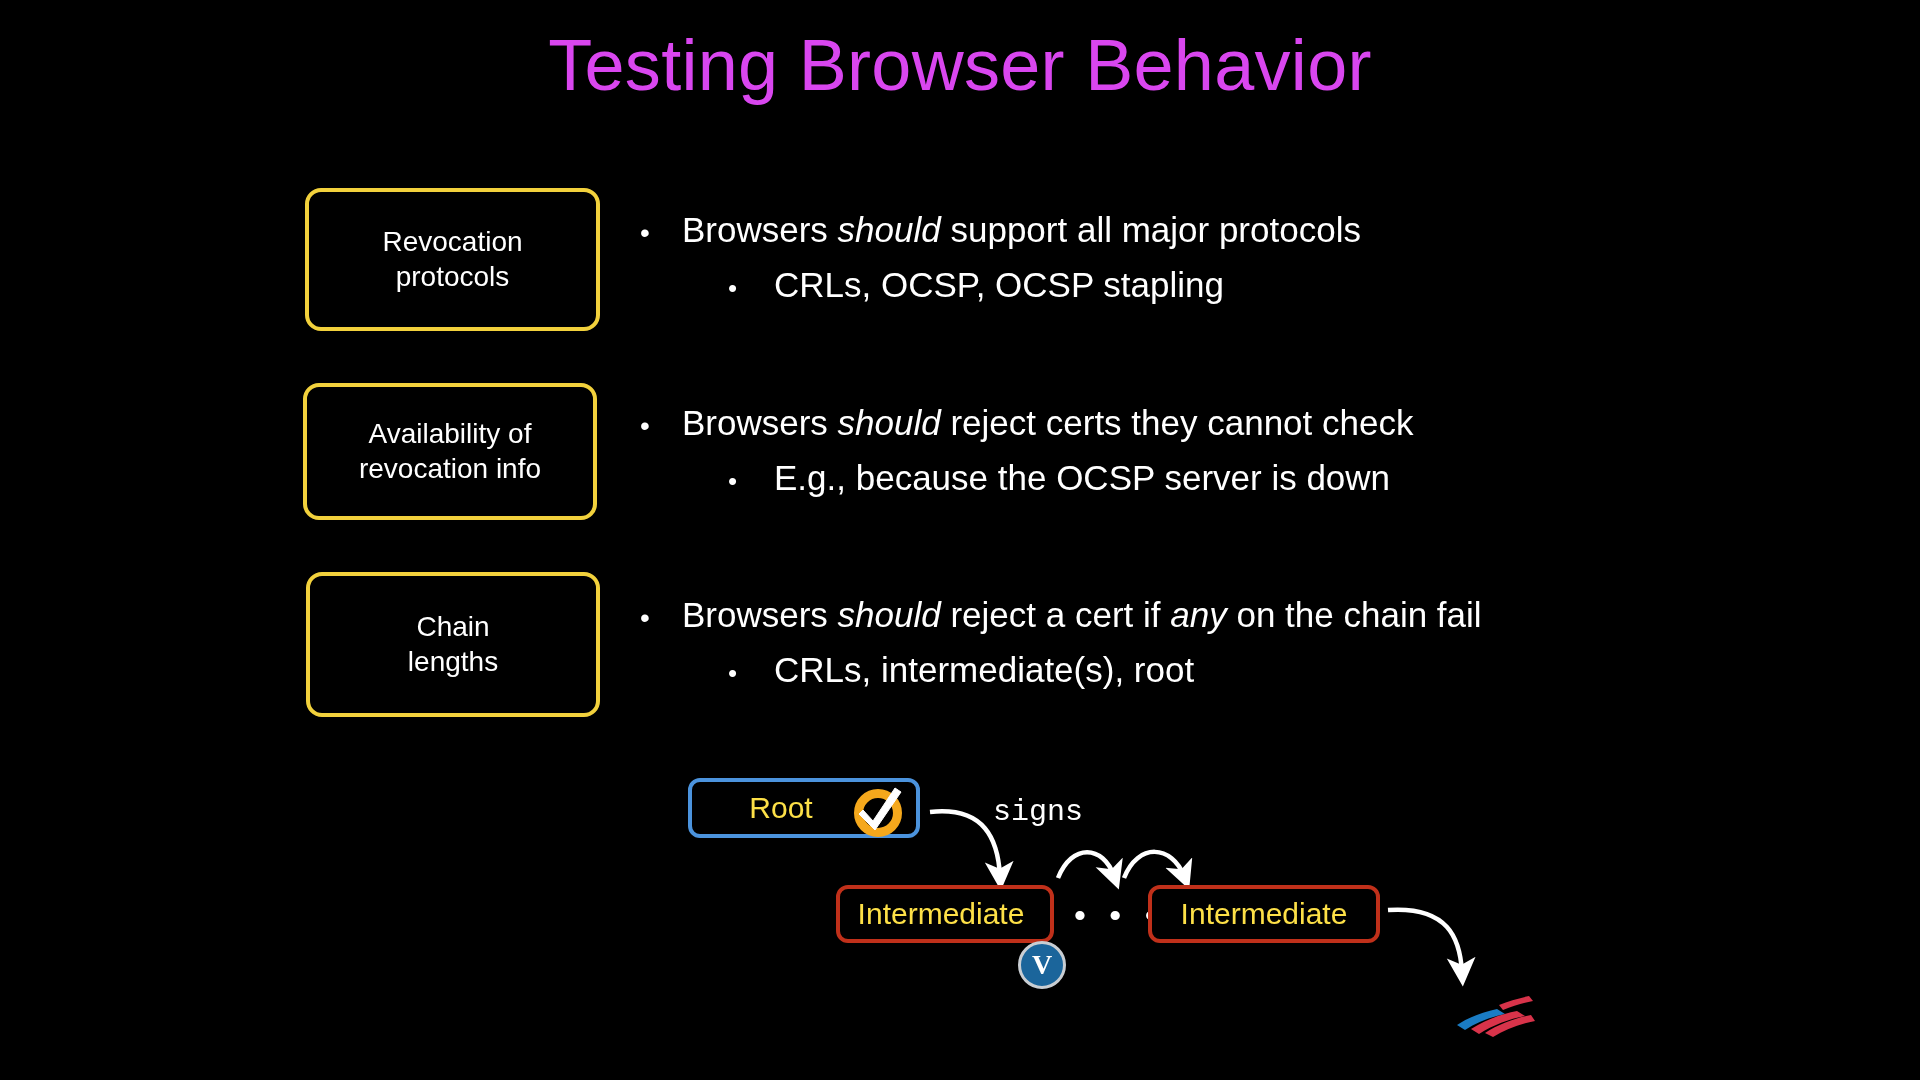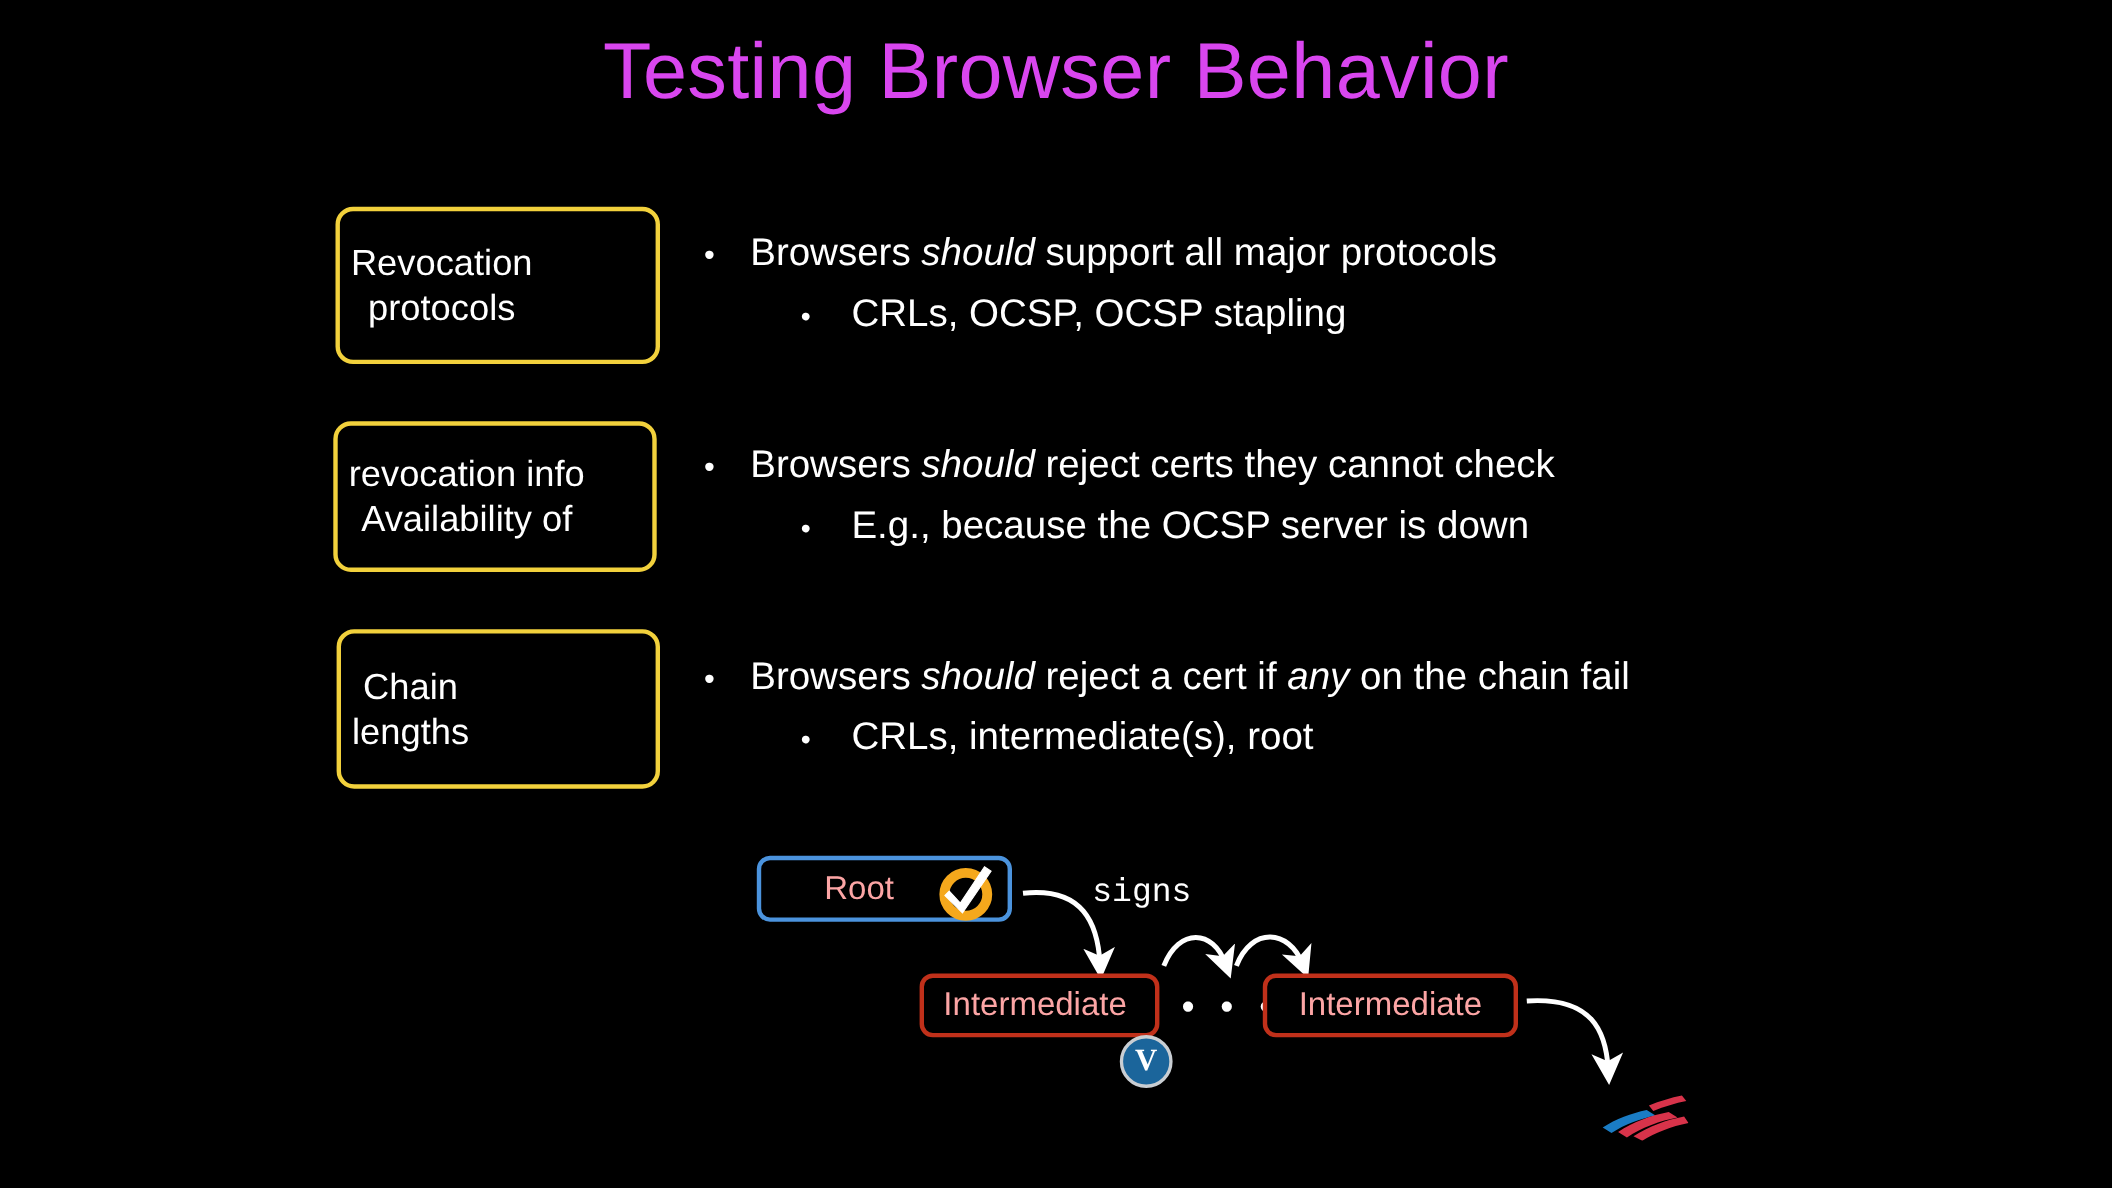--- a/index.html
+++ b/index.html
@@ -31,26 +31,26 @@
     white-space: nowrap;
   }
 
   
   .cat-box {
     position: absolute;
     border: 4px solid #f2d13c;
     border-radius: 16px;
     background: #000;
     color: #ffffff;
-    font-size: 33px;
+    font-size: 28px;
     line-height: 1.22;
     text-align: center;
     display: flex;
     align-items: center;
-    justify-content: flex-start;
+    justify-content: center;
     box-sizing: border-box;
     padding: 0 10px;
   }
   #cat-box-0 { left: 305px; top: 188px; width: 295px; height: 143px; }
   #cat-box-1 { left: 303px; top: 383px; width: 294px; height: 137px; }
   #cat-box-2 { left: 306px; top: 572px; width: 294px; height: 145px; }
 
   
   .bullet-group { position: absolute; left: 640px; width: 1260px; }
   #bullet-group-0 { top: 208px; }
@@ -95,21 +95,21 @@
 
   .node-box {
     position: absolute;
     box-sizing: border-box;
     background: #000;
     border-radius: 12px;
     display: flex;
     align-items: center;
     justify-content: center;
     font-size: 30px;
-    color: #fca5a5;
+    color: #fde047;
     white-space: nowrap;
   }
   #node-root {
     left: 688px; top: 778px; width: 232px; height: 60px;
     border: 4px solid #4b93dd;
     padding-right: 46px;
   }
   #node-int-1 {
     left: 836px; top: 885px; width: 218px; height: 58px;
     border: 4px solid #c0301a;
@@ -187,22 +187,22 @@
 
 <div class="cat-box" id="cat-box-0">
   <div>
     <div>Revocation</div>
     <div>protocols</div>
   </div>
 </div>
 
 <div class="cat-box" id="cat-box-1">
   <div>
+    <div>Availability of</div>
     <div>revocation info</div>
-    <div>Availability of</div>
   </div>
 </div>
 
 <div class="cat-box" id="cat-box-2">
   <div>
     <div>Chain</div>
     <div>lengths</div>
   </div>
 </div>
 

